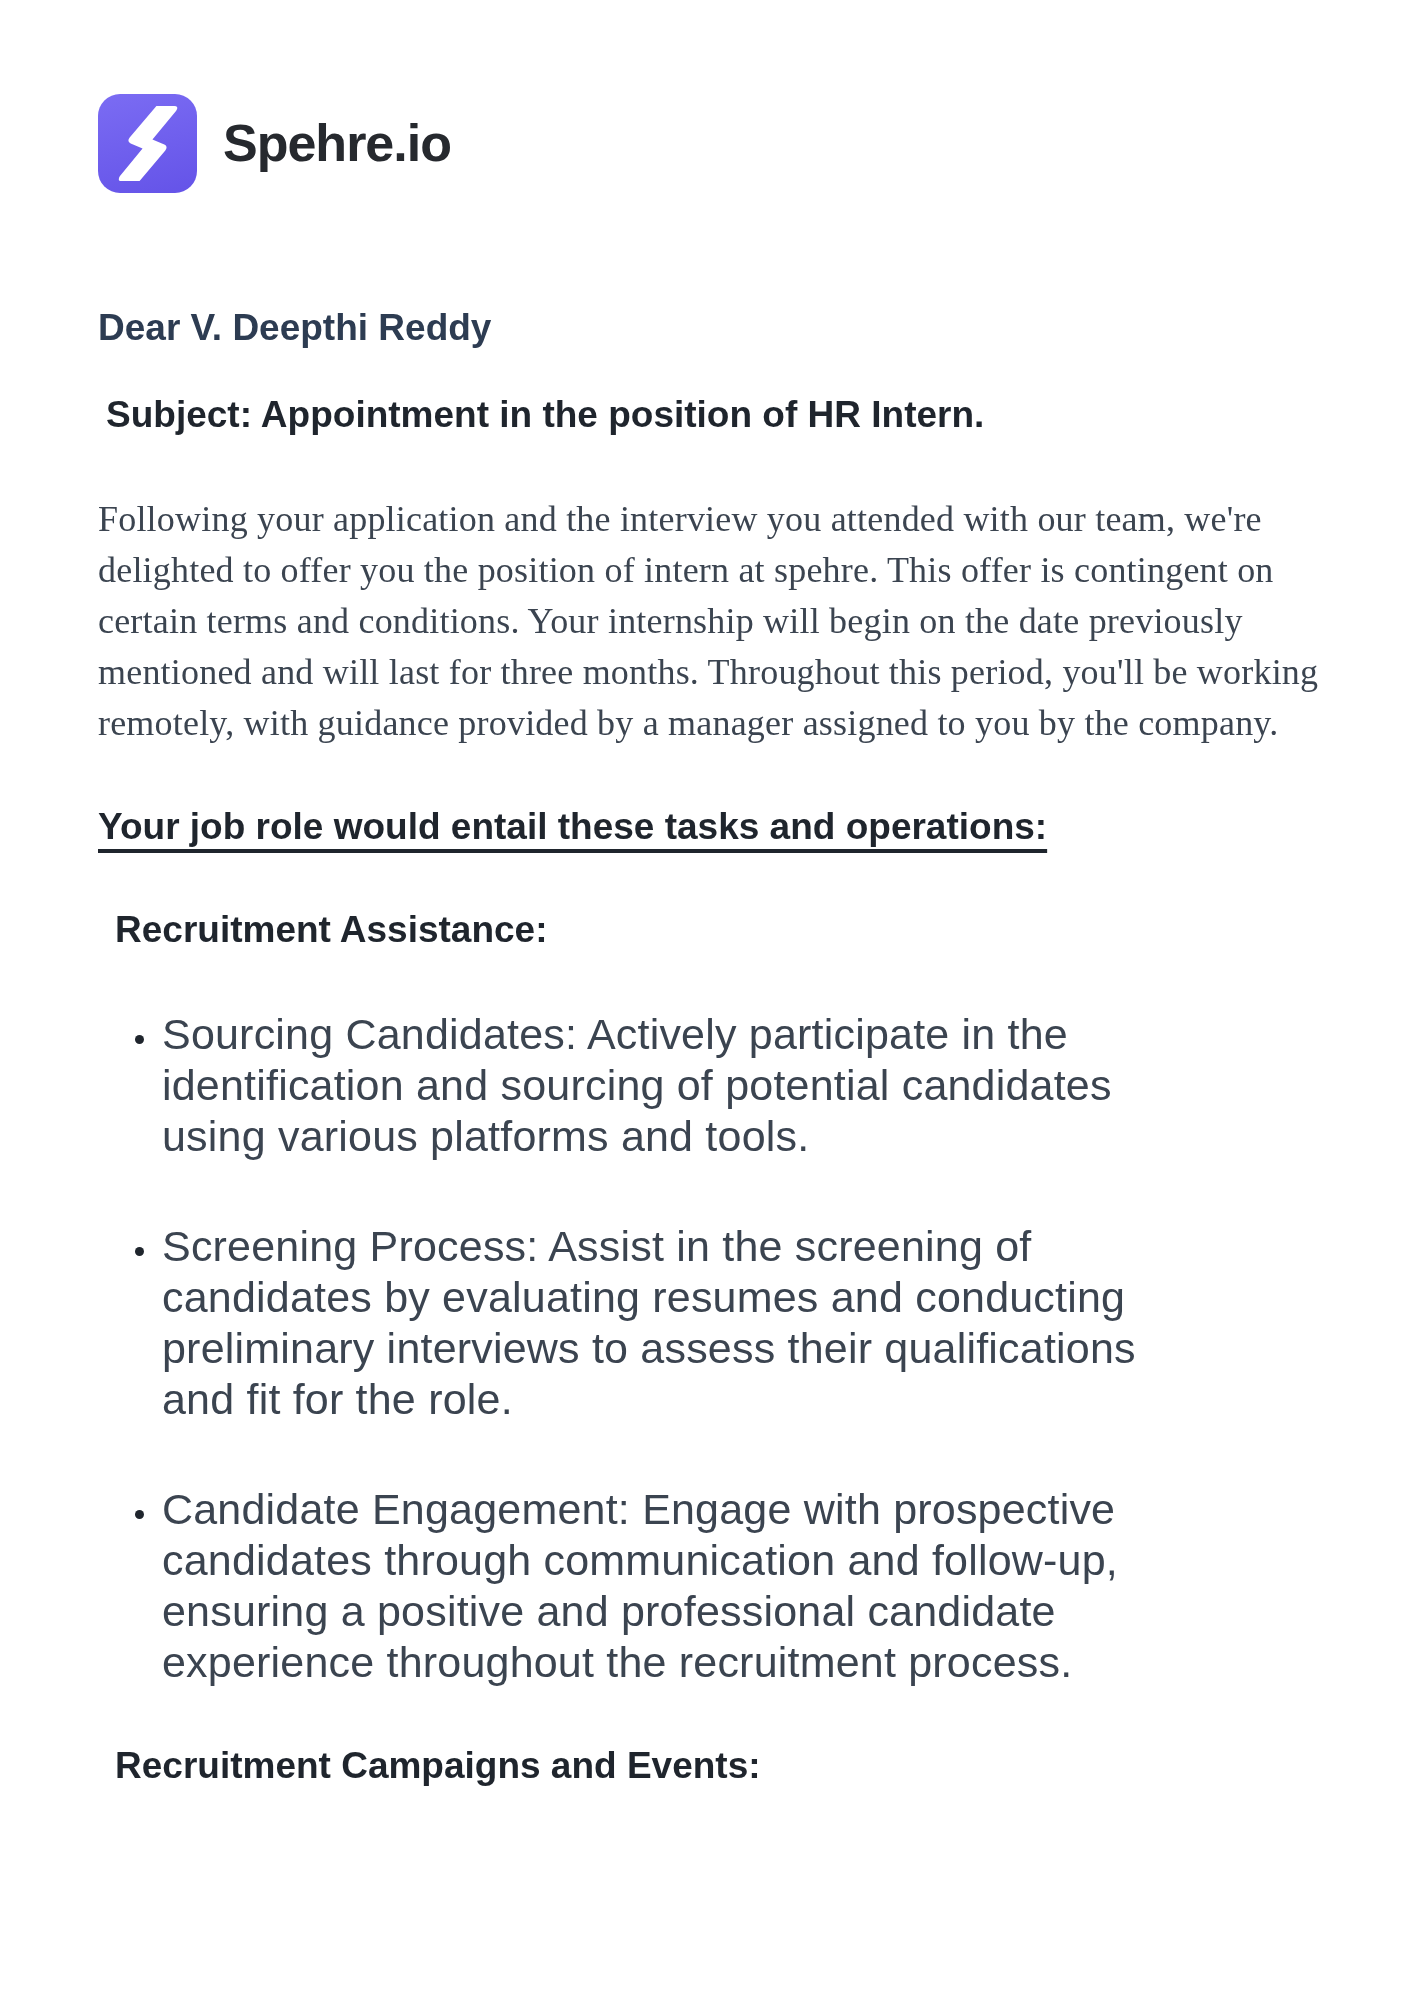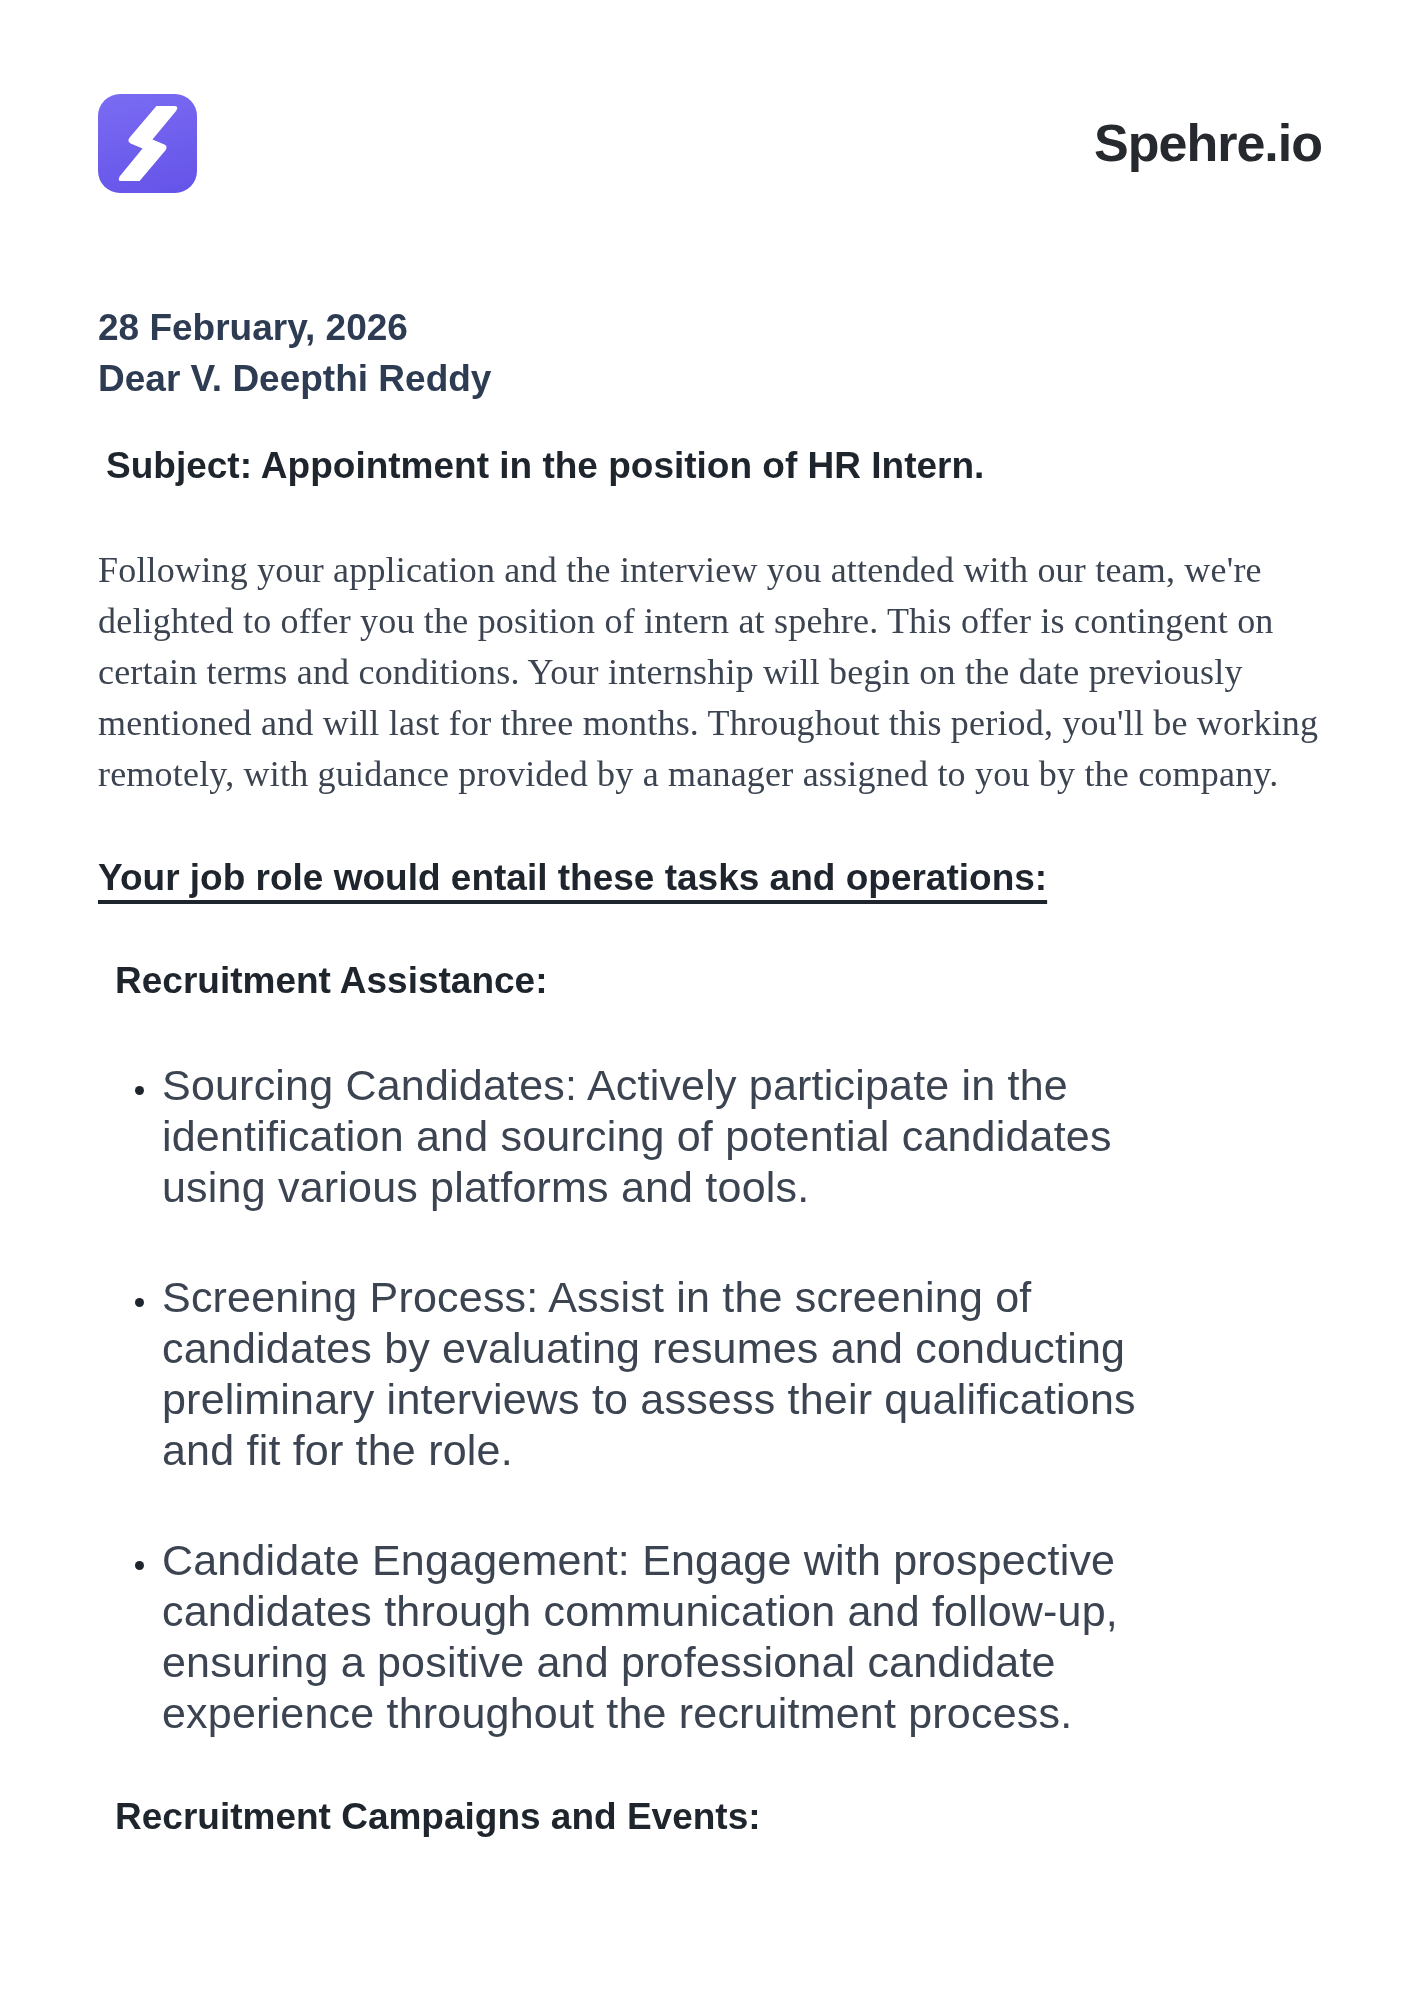--- a/index.html
+++ b/index.html
@@ -19,21 +19,21 @@
     font-family:"Liberation Sans", sans-serif;
     overflow:hidden;
   }
   .page{
     width:1414px; height:2000px;
     padding:92px 92px 0 98px;
     background:var(--c-bg);
     overflow:hidden;
   }
   
-  .brand{ display:flex; align-items:center; gap:26px; height:102px;justify-content:space-between; }
+  .brand{ display:flex; align-items:center; gap:26px; height:102px; }
   .brand-icon{
     width:99px; height:99px; flex:0 0 99px;
     border-radius:22px;
     background:linear-gradient(165deg, var(--c-icon-top) 0%, var(--c-icon-bottom) 100%);
     display:flex; align-items:center; justify-content:center;
   }
   .brand-icon svg{ width:99px; height:99px; display:block; }
   .brand-name{
     font-size:52px; font-weight:700; color:var(--c-brand);
     letter-spacing:-1px; line-height:1;
@@ -104,21 +104,20 @@
                  L 45 55
                  L 33 50
                  Q 29 48 32 44
                  Z" fill="#ffffff"></path>
       </svg>
     </div>
     <div class="brand-name">Spehre.io</div>
   </header>
 
   <div class="date-block">
-    <p>28 February, 2026</p>
     <p>Dear V. Deepthi Reddy</p>
   </div>
 
   <p class="subject">Subject: Appointment in the position of HR Intern.</p>
 
   <p class="body-text">Following your application and the interview you attended with our team, we're delighted to offer you the position of intern at spehre. This offer is contingent on certain terms and conditions. Your internship will begin on the date previously mentioned and will last for three months. Throughout this period, you'll be working remotely, with guidance provided by a manager assigned to you by the company.</p>
 
   <h2 class="section-heading">Your job role would entail these tasks and operations:</h2>
 
   <h3 class="subsection">Recruitment Assistance:</h3>

